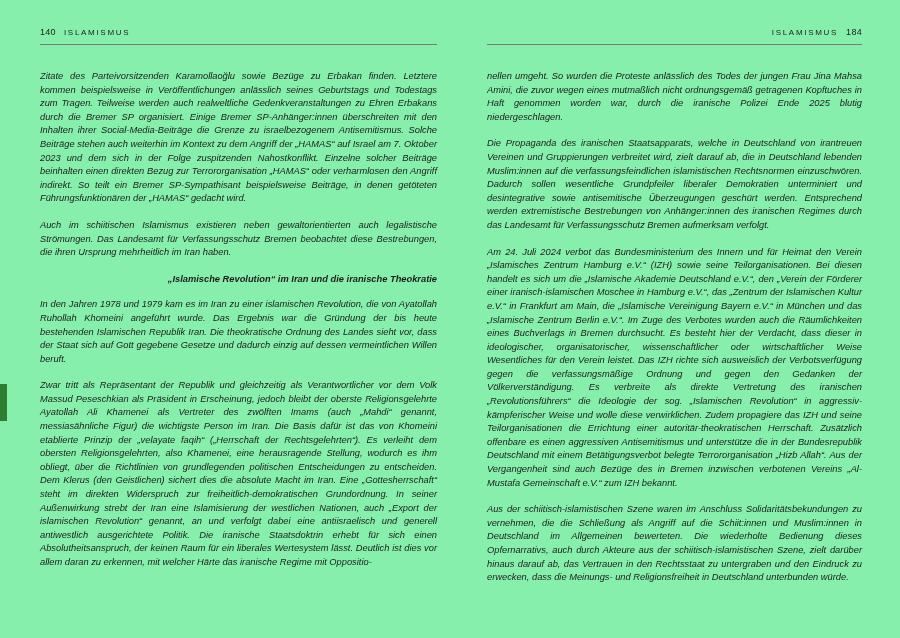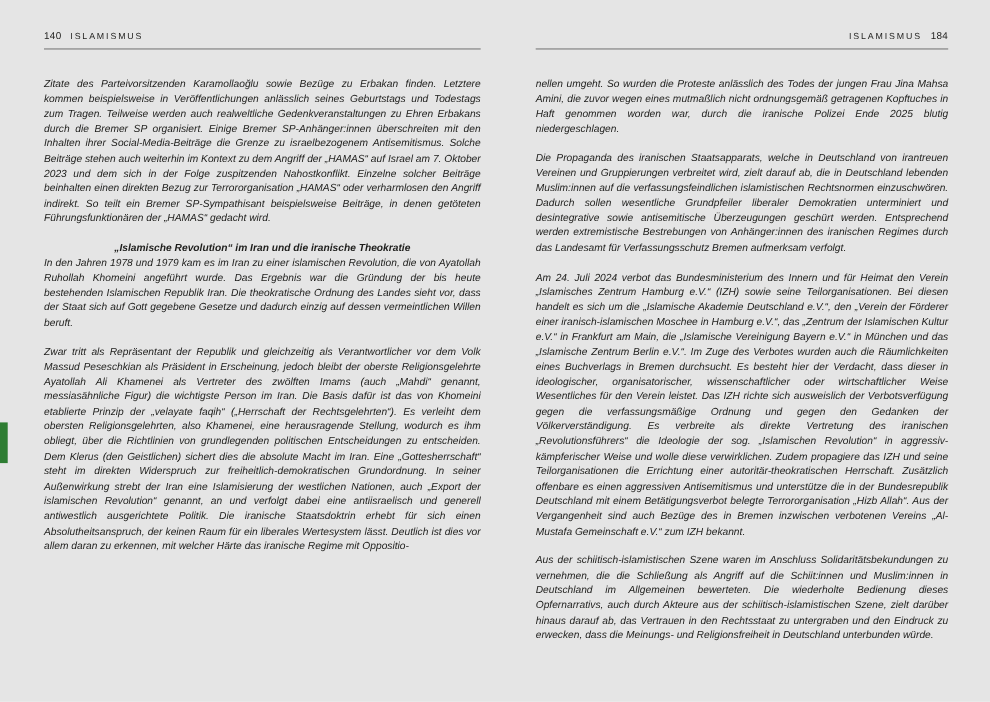--- a/index.html
+++ b/index.html
@@ -5,21 +5,21 @@
   * { box-sizing: border-box; }
   html, body { margin: 0; padding: 0; }
   body {
     width: 900px; height: 638px;
     background: #ffffff;
     font-family: "Liberation Sans", sans-serif;
   }
   .spread {
     position: relative;
     width: 900px; height: 638px;
-    background: #e5e5e5;
+    background: #86efac;
     color: #1d1d1b;
     overflow: hidden;
   }
   .page { position: absolute; top: 0; height: 100%; }
   .page-left  { left: 40px;  width: 397px; }
   .page-right { left: 487px; width: 375px; }
 
   .page-header {
     display: flex;
     align-items: flex-end;
@@ -50,23 +50,23 @@
     font-weight: bold;
     margin: 26px 0 14px 0;
     line-height: 14px;
     text-align: left;
   }
   .section-heading .num { margin-right: 11px; }
 
   .subhead {
     font-weight: bold;
     margin: 0 0 0 0 !important;
-    text-align: center;
+    text-align: right;
   }
-  .subhead + p { margin-top: 0; }
+  .subhead + p { margin-top: 12px; }
 
   .edge-marker {
     position: absolute;
     left: 0; top: 384px;
     width: 7px; height: 37px;
     background: var(--marker, #2e7d32);
   }
 </style>
 </head>
 <body>
@@ -76,20 +76,21 @@
   <div class="edge-marker"></div>
 
   <div class="page page-left">
     <div class="page-header left-align">
       <span class="page-number">140</span>
       <span class="gap"></span>
       <span class="running-head">ISLAMISMUS</span>
     </div>
     <div class="body-text">
       <p>Zitate des Parteivorsitzenden Karamollaoğlu sowie Bezüge zu Erbakan finden. Letztere kommen beispielsweise in Veröffentlichungen anlässlich seines Geburtstags und Todestags zum Tragen. Teilweise werden auch realweltliche Gedenkveranstaltungen zu Ehren Erbakans durch die Bremer SP organisiert. Einige Bremer SP-Anhänger:innen überschreiten mit den Inhalten ihrer Social-Media-Beiträge die Grenze zu israelbezogenem Antisemitismus. Solche Beiträge stehen auch weiterhin im Kontext zu dem Angriff der „HAMAS“ auf Israel am 7. Oktober 2023 und dem sich in der Folge zuspitzenden Nahostkonflikt. Einzelne solcher Beiträge beinhalten einen direkten Bezug zur Terrororganisation „HAMAS“ oder verharmlosen den Angriff indirekt. So teilt ein Bremer SP-Sympathisant beispielsweise Beiträge, in denen getöteten Führungsfunktionären der „HAMAS“ gedacht wird.</p>
+      <p>Auch im schiitischen Islamismus existieren neben gewaltorientierten auch legalistische Strömungen. Das Landesamt für Verfassungsschutz Bremen beobachtet diese Bestrebungen, die ihren Ursprung mehrheitlich im Iran haben.</p>
       <p class="subhead">„Islamische Revolution“ im Iran und die iranische Theokratie</p>
       <p>In den Jahren 1978 und 1979 kam es im Iran zu einer islamischen Revolution, die von Ayatollah Ruhollah Khomeini angeführt wurde. Das Ergebnis war die Gründung der bis heute bestehenden Islamischen Republik Iran. Die theokratische Ordnung des Landes sieht vor, dass der Staat sich auf Gott gegebene Gesetze und dadurch einzig auf dessen vermeintlichen Willen beruft.</p>
       <p>Zwar tritt als Repräsentant der Republik und gleichzeitig als Verantwortlicher vor dem Volk Massud Peseschkian als Präsident in Erscheinung, jedoch bleibt der oberste Religionsgelehrte Ayatollah Ali Khamenei als Vertreter des zwölften Imams (auch „Mahdi“ genannt, messiasähnliche Figur) die wichtigste Person im Iran. Die Basis dafür ist das von Khomeini etablierte Prinzip der „velayate faqih“ („Herrschaft der Rechtsgelehrten“). Es verleiht dem obersten Religionsgelehrten, also Khamenei, eine herausragende Stellung, wodurch es ihm obliegt, über die Richtlinien von grundlegenden politischen Entscheidungen zu entscheiden. Dem Klerus (den Geistlichen) sichert dies die absolute Macht im Iran. Eine „Gottesherrschaft“ steht im direkten Widerspruch zur freiheitlich-demokratischen Grundordnung. In seiner Außenwirkung strebt der Iran eine Islamisierung der westlichen Nationen, auch „Export der islamischen Revolution“ genannt, an und verfolgt dabei eine antiisraelisch und generell antiwestlich ausgerichtete Politik. Die iranische Staatsdoktrin erhebt für sich einen Absolutheitsanspruch, der keinen Raum für ein liberales Wertesystem lässt. Deutlich ist dies vor allem daran zu erkennen, mit welcher Härte das iranische Regime mit Oppositio-</p>
     </div>
   </div>
 
   <div class="page page-right">
     <div class="page-header right-align">
       <span class="running-head">ISLAMISMUS</span>
       <span class="gap"></span>

